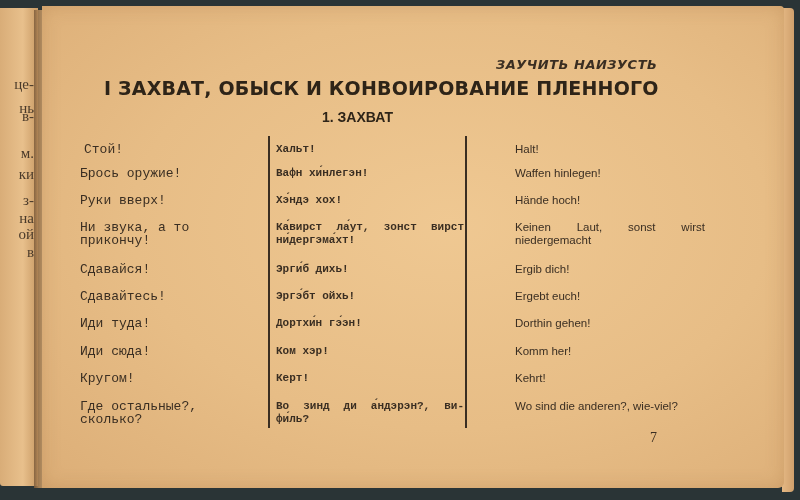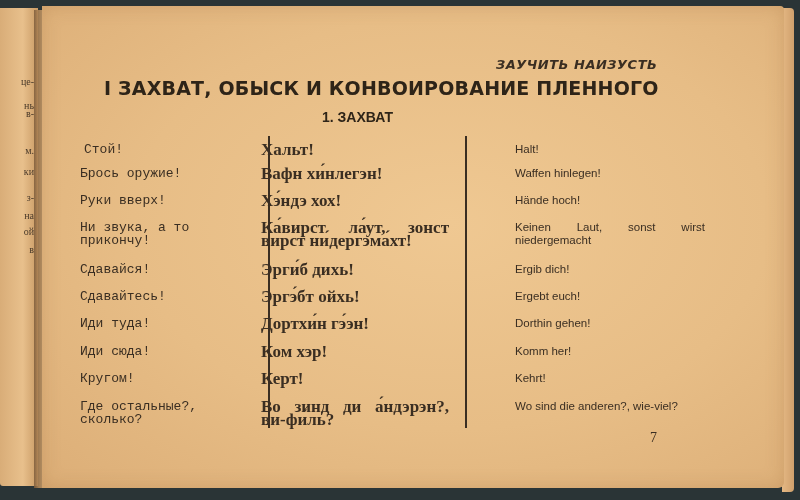--- a/index.html
+++ b/index.html
@@ -9,21 +9,21 @@
       position: relative;
       font-family: "DejaVu Serif", "Liberation Serif", serif;
       color: #3a2e22;
     }
     .left-page {
       position: absolute; left: 0; top: 8px; width: 38px; height: 478px;
       background: linear-gradient(90deg, #d9ad78 0%, #e8c08c 60%, #c99a64 100%);
       border-radius: 0 0 0 3px;
     }
     .left-page .frag {
-      position: absolute; right: 4px; font-size: 10px; color: #4a3a2a;
+      position: absolute; right: 4px; font-size: 15px; color: #4a3a2a;
       font-family: "Liberation Serif", serif;
     }
     .gutter {
       position: absolute; left: 34px; top: 10px; width: 12px; height: 478px;
       background: linear-gradient(90deg, #7a5a3a 0%, #b88a58 40%, #d8ae7a 100%);
       opacity: 0.85;
     }
     .right-page {
       position: absolute; left: 42px; top: 6px; width: 742px; height: 482px;
       background: radial-gradient(ellipse at 55% 45%, #efc892 0%, #e7bd86 55%, #dcae77 100%);
@@ -50,21 +50,21 @@
       position: absolute; left: 322px; top: 109px;
       font-family: Liberation Sans, sans-serif; font-weight: bold;
       font-size: 14px; color: #2e2418;
     }
     .vline { position: absolute; width: 2px; background: #3a2e22; top: 136px; height: 292px; }
     .row { position: absolute; left: 0; width: 800px; }
     .cell {
       position: absolute; font-size: 12px; line-height: 13px; color: #3a2e22;
     }
     .ru { left: 80px; width: 180px; font-family: Liberation Mono, monospace; font-size: 13px; }
-    .tr { left: 261px; width: 188px; font-family: Liberation Serif, serif; font-weight: bold; font-size: 17px; }
+    .tr { left: 276px; width: 188px; font-family: Liberation Mono, monospace; font-weight: bold; font-size: 11px; }
     .de { left: 471px; width: 190px; font-family: Liberation Sans, sans-serif; font-size: 11.5px; margin-left: 44px; }
     .de, .tr { text-align: justify; }
     .page-number {
       position: absolute; left: 650px; top: 430px;
       font-family: "Liberation Serif", serif; font-size: 14px; color: #3a2e22;
     }
   </style>
 </head>
 <body>
 

